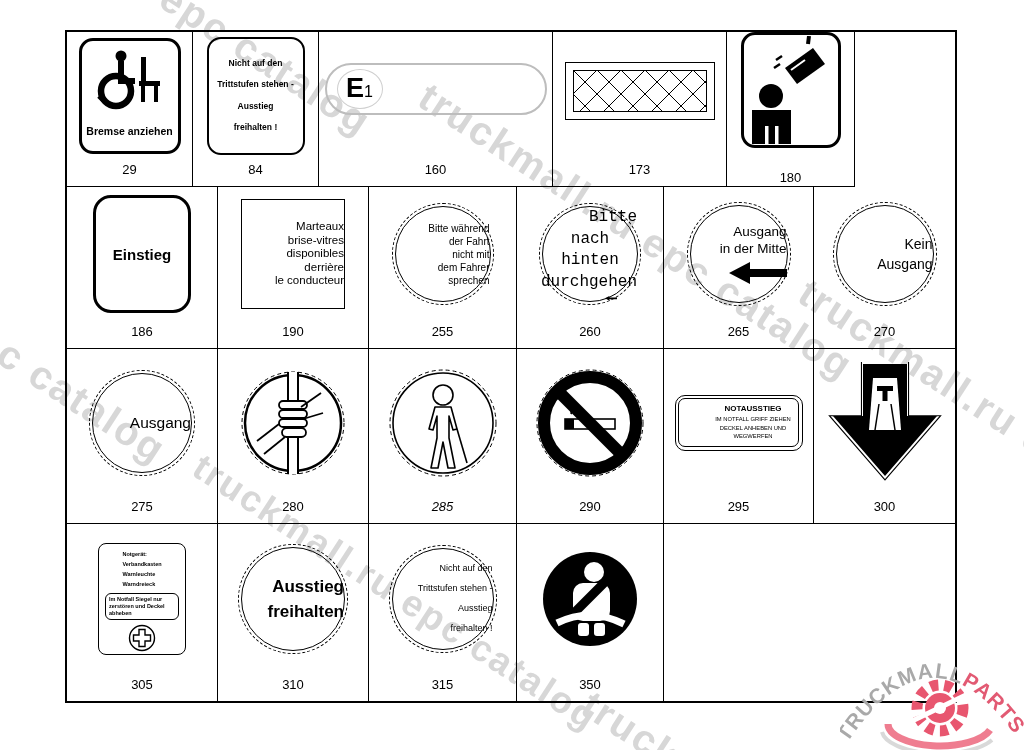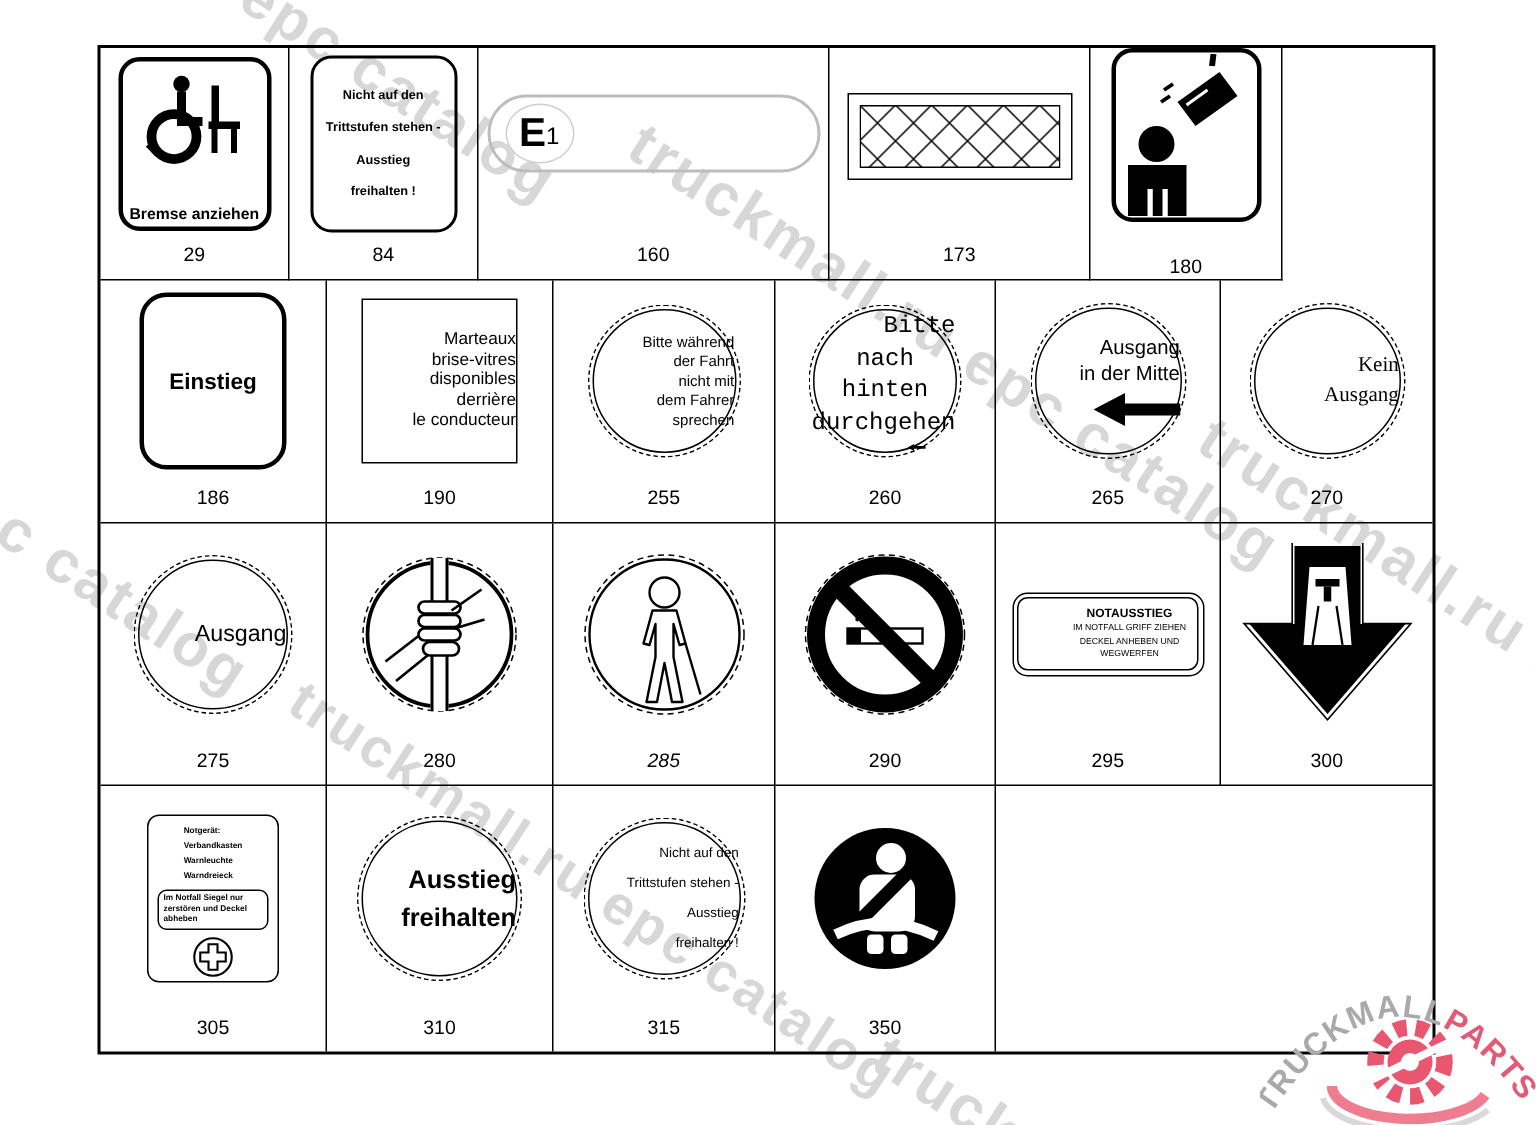--- a/index.html
+++ b/index.html
@@ -57,21 +57,21 @@
             <svg width="68" height="64" viewBox="0 0 68 64">
               <circle cx="20" cy="42" r="15" fill="none" stroke="#000" stroke-width="6.5"></circle>
               <circle cx="25" cy="7" r="5.5" fill="#000"></circle>
               <path d="M25,12 L25,32 L39,32" fill="none" stroke="#000" stroke-width="6"></path>
               <line x1="9" y1="53" x2="3" y2="47" stroke="#000" stroke-width="5"></line>
               <rect x="45" y="8" width="5" height="28" fill="#000"></rect>
               <rect x="43" y="32" width="21" height="5" fill="#000"></rect>
               <rect x="45" y="37" width="4" height="16" fill="#000"></rect>
               <rect x="58" y="37" width="4" height="16" fill="#000"></rect>
             </svg>
-            <div class="t-bold-10" style="margin-top:24px;">Bremse anziehen</div>
+            <div class="t-bold-10" style="margin-top:12px;">Bremse anziehen</div>
           </div>
         </div>
         <div class="part-number">29</div>
       </div>
 
       <div class="cell" style="width:126px;">
         <div class="sign-area">
           <div class="rsq" style="width:98px; height:118px; border-width:2.5px; font-weight:700; font-size:8.5px; line-height:2.5;">
             <div>Nicht auf den</div>
             <div>Trittstufen stehen -</div>
@@ -196,21 +196,21 @@
                 <polygon points="0,11 21,0 21,7 58,7 58,15 21,15 21,22" fill="#000"></polygon>
               </svg>
             </div>
           </div>
         </div>
         <div class="part-number">265</div>
       </div>
 
       <div class="cell last" style="width:141px;">
         <div class="sign-area">
-          <div class="circ-o" style="width:104px; height:104px;font-family:Liberation Serif, serif;">
+          <div class="circ-o" style="width:104px; height:104px;">
             <div class="circ-i" style="font-size:14px; line-height:1.45;">
               <div>Kein</div>
               <div>Ausgang</div>
             </div>
           </div>
         </div>
         <div class="part-number">270</div>
       </div>
     </div>
 

